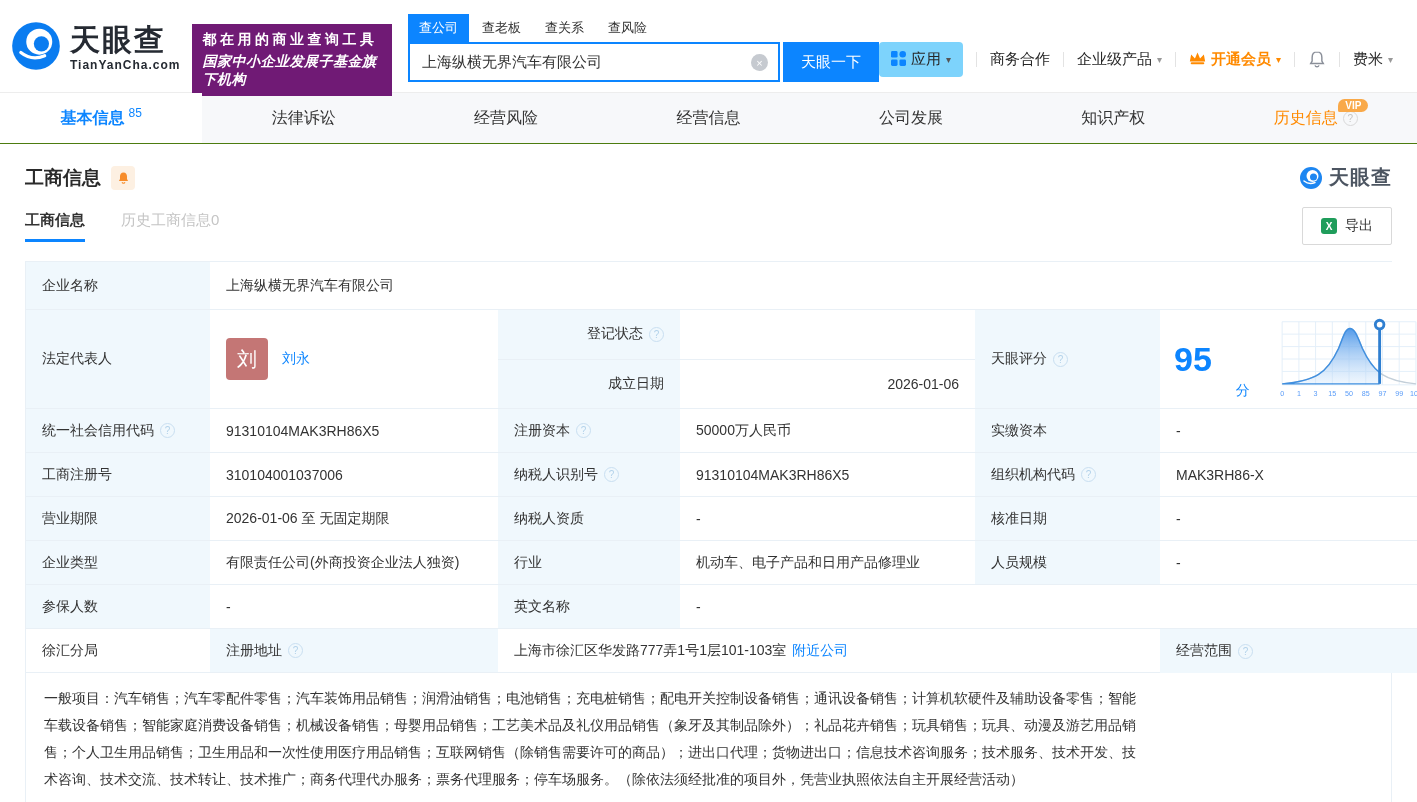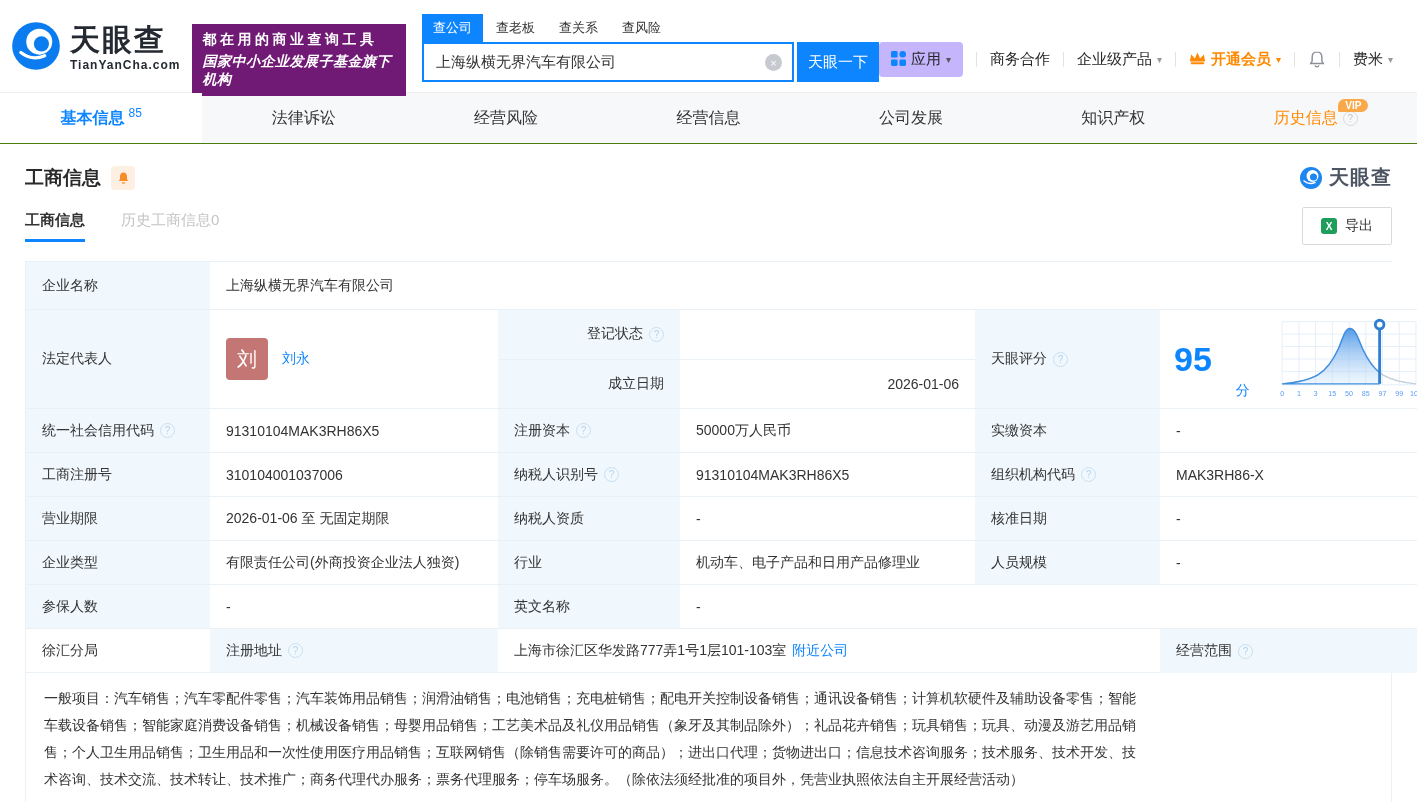--- a/index.html
+++ b/index.html
@@ -17,25 +17,25 @@
   .banner-l1 { font-size:14px; letter-spacing:3.5px; }
   .banner-l2 { font-size:14px; letter-spacing:0.5px; margin-top:4px;font-style:italic; }
   .search-area { margin-left:16px; margin-top:-2px; }
   .search-tabs { display:flex; align-items:flex-end; gap:2px; }
   .search-tab { font-size:13px; padding:5px 11px; cursor:pointer; color:#333; }
   .search-tab.active { background:#0c85ff; color:#fff; }
   .search-row { display:flex; }
   .search-box { position:relative; width:372px; height:40px; border:2px solid #0c85ff; background:#fff; }
   .search-box input { width:100%; height:100%; border:none; outline:none; padding:0 40px 0 12px; font-size:15px; color:#333; font-family:inherit; }
   .clear-btn { position:absolute; right:10px; top:10px; width:17px; height:17px; border-radius:50%; background:#c6cad0; color:#fff; font-size:11px; display:flex; align-items:center; justify-content:center; cursor:pointer; }
-  .search-btn { width:82px; height:40px; margin-left:3px; background:#0c85ff; color:#fff; border:none; font-size:15px; cursor:pointer; font-family:inherit; }
+  .search-btn { width:96px; height:40px; margin-left:3px; background:#0c85ff; color:#fff; border:none; font-size:15px; cursor:pointer; font-family:inherit; }
   .right-nav { margin-left:auto; display:flex; align-items:center; margin-top:26px; white-space:nowrap; }
   .nav-sep { width:1px; height:15px; background:#e3e3e3; margin:0 13px; }
   .nav-item { font-size:15px; color:#262626; cursor:pointer; display:flex; align-items:center; gap:5px; }
-  .apps-pill { background:#c4b5fd; border-radius:4px; padding:8px 12px; }
+  .apps-pill { background:#7dd3fc; border-radius:4px; padding:8px 12px; }
   .caret { font-size:10px; color:#555; }
   .caret.gray { color:#999; }
   .caret.orange { color:#ff8a00; }
   .vip-link { color:#ff8a00; font-weight:bold; }
   .bell-btn { cursor:pointer; display:flex; }
   
   .main-tabs { display:flex; background:#f7f8fa; border-top:1px solid #ededed; border-bottom:1px solid #4d7c0f; height:52px; }
   .main-tab { flex:1; display:flex; align-items:center; justify-content:center; font-size:16px; color:#333; cursor:pointer; position:relative; }
   .main-tab.active { background:#fff; color:#0c85ff; font-weight:bold; }
   .tab-count { font-size:12px; color:#0c85ff; margin-left:4px; margin-top:-10px; font-weight:normal; }

